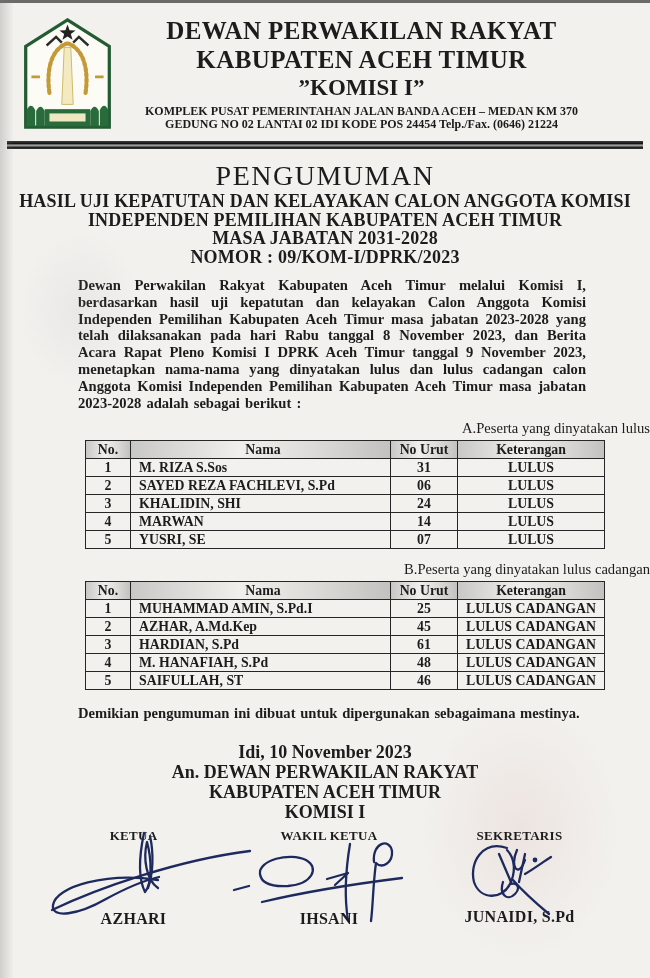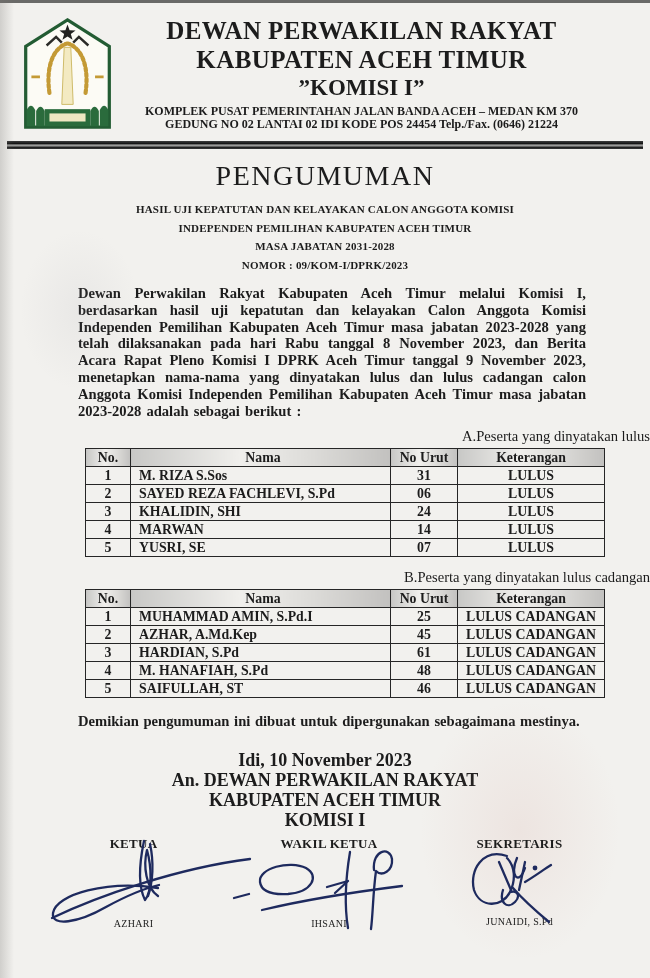--- a/index.html
+++ b/index.html
@@ -23,21 +23,21 @@
   .kop-logo{flex:0 0 97px;}
   .kop-text{flex:1;text-align:center;padding-right:18px;line-height:1.08;}
   .org1,.org2{font-size:25px;font-weight:bold;letter-spacing:.4px;line-height:29px;font-family:Liberation Serif, serif;}
   .org3{font-size:23px;font-weight:bold;line-height:27px;}
   .addr{font-size:12px;font-weight:bold;line-height:13px;margin-top:4px;}
 
   .rule{height:8px;margin:5px 7px 0 7px;
     background:linear-gradient(180deg,#3c3c3c 0%,#151515 32%,#9a9a98 50%,#9a9a98 58%,#1b1b1b 82%,#3a3a3a 100%);}
 
   .doc-title{text-align:center;margin-top:11px;font-size:28px;font-weight:normal;letter-spacing:1.5px;}
-  .subtitle{text-align:center;margin-top:8px;font-size:11px;font-weight:bold;line-height:18.5px;letter-spacing:.2px;}
+  .subtitle{text-align:center;font-size:18px;font-weight:bold;line-height:18.5px;letter-spacing:.2px;}
 
   .body-par{margin:11px 64px 0 78px;text-align:justify;font-size:14.6px;line-height:16.8px;
     font-weight:bold;word-spacing:1.5px;}
 
   .sec-label{margin:9px 0 3px 82px;font-size:14.6px;font-weight:normal;text-align:right;}
   .sec-label .pfx{display:inline-block;width:22px;}
 
   table.roster{border-collapse:collapse;margin-left:85px;width:492px;table-layout:fixed;
     font-size:13.8px;font-weight:bold;}
   table.roster th,table.roster td{border:1.6px solid #262626;padding:0 3px;height:17px;line-height:16px;
@@ -53,21 +53,21 @@
 
   .date-block{text-align:center;margin-top:20px;font-size:18px;font-weight:bold;line-height:20px;}
 
   .sig-row{display:flex;justify-content:space-between;padding:6px 48px 0 46px;}
   .sig-col{text-align:center;position:relative;}
   .sig-col.c1{width:175px;}
   .sig-col.c2{width:195px;}
   .sig-col.c3{width:165px;}
   .sig-title{font-size:13px;font-weight:bold;letter-spacing:.3px;}
   .sig-scribble{display:block;margin:-14px auto -12px;overflow:visible;}
-  .sig-name{font-size:10px;font-weight:normal;letter-spacing:.3px;}
+  .sig-name{font-size:16px;font-weight:bold;letter-spacing:.3px;}
   .sigstroke{fill:none;stroke:#1e2a5e;stroke-width:2.3;stroke-linecap:round;stroke-linejoin:round;}
 </style>
 </head>
 <body>
 
 <div class="scan-top-edge"></div>
 <div class="scan-left-shade"></div>
 <div class="stain1"></div>
 <div class="stain2"></div>
 

